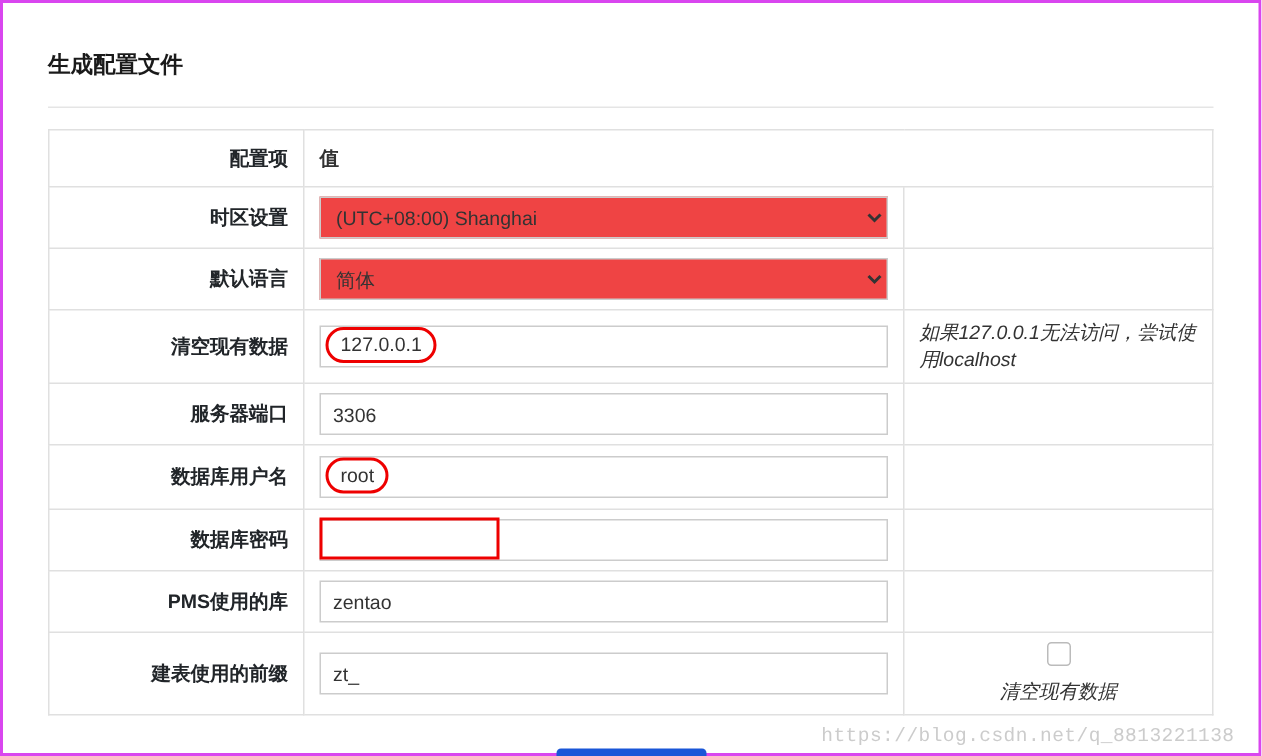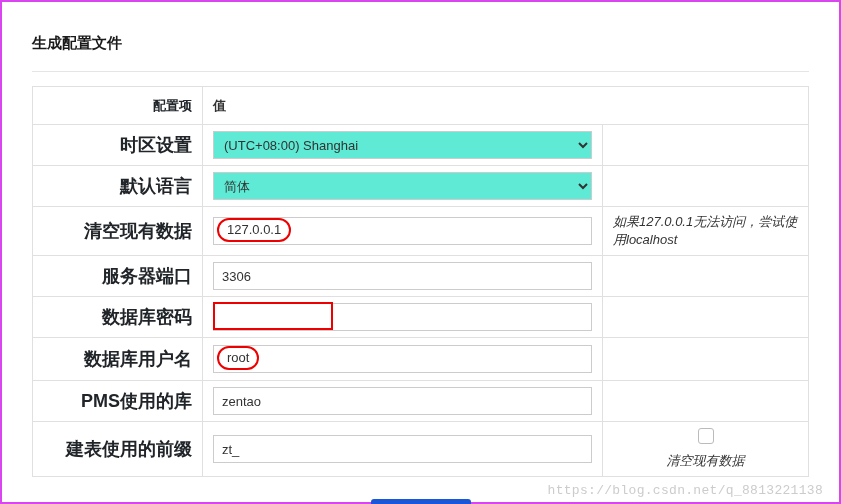--- a/index.html
+++ b/index.html
@@ -44,21 +44,21 @@
       border: 1px solid #e0e0e0;
       padding: 6px 10px;
       height: 38px;
       vertical-align: middle;
     }
     .col-label {
       width: 170px;
       text-align: right;
       font-weight: bold;
       color: #212529;
-      font-size: 18px;
+      font-size: 13px;
     }
     .col-input {
       width: 400px;
     }
     .col-hint {
       font-size: 13px;
       color: #333;
       font-style: italic;
     }
     th.header {
@@ -73,21 +73,21 @@
       font-weight: bold;
       font-size: 13px;
       color: #333;
     }
     select {
       width: 100%;
       height: 28px;
       border: 1px solid #ccc;
       padding: 2px 6px;
       font-size: 13px;
-      background: #5eead4;
+      background: #ef4444;
       color: #333;
     }
     input[type="text"] {
       width: 100%;
       height: 28px;
       border: 1px solid #ccc;
       padding: 2px 8px;
       font-size: 13px;
       color: #333;
     }
@@ -218,36 +218,36 @@
 
       <tr>
         <td class="col-label">服务器端口</td>
         <td class="col-input">
           <input type="text" value="3306" style="">
         </td>
         <td class="col-hint"></td>
       </tr>
 
       <tr>
+        <td class="col-label">数据库用户名</td>
+        <td class="col-input">
+          <div class="input-cell-oval">
+            <input type="text" class="input-abs" style="color: transparent;" value="root">
+            <span class="oval-abs"><span class="oval-highlight">root</span></span>
+          </div>
+        </td>
+        <td class="col-hint"></td>
+      </tr>
+
+      <tr>
         <td class="col-label">数据库密码</td>
         <td class="col-input">
           <div style="position:relative;">
             <input type="text" value="" style="">
             <div class="rect-highlight"></div>
-          </div>
-        </td>
-        <td class="col-hint"></td>
-      </tr>
-
-      <tr>
-        <td class="col-label">数据库用户名</td>
-        <td class="col-input">
-          <div class="input-cell-oval">
-            <input type="text" class="input-abs" style="color: transparent;" value="root">
-            <span class="oval-abs"><span class="oval-highlight">root</span></span>
           </div>
         </td>
         <td class="col-hint"></td>
       </tr>
 
       <tr>
         <td class="col-label">PMS使用的库</td>
         <td class="col-input">
           <input type="text" value="zentao" style="">
         </td>

